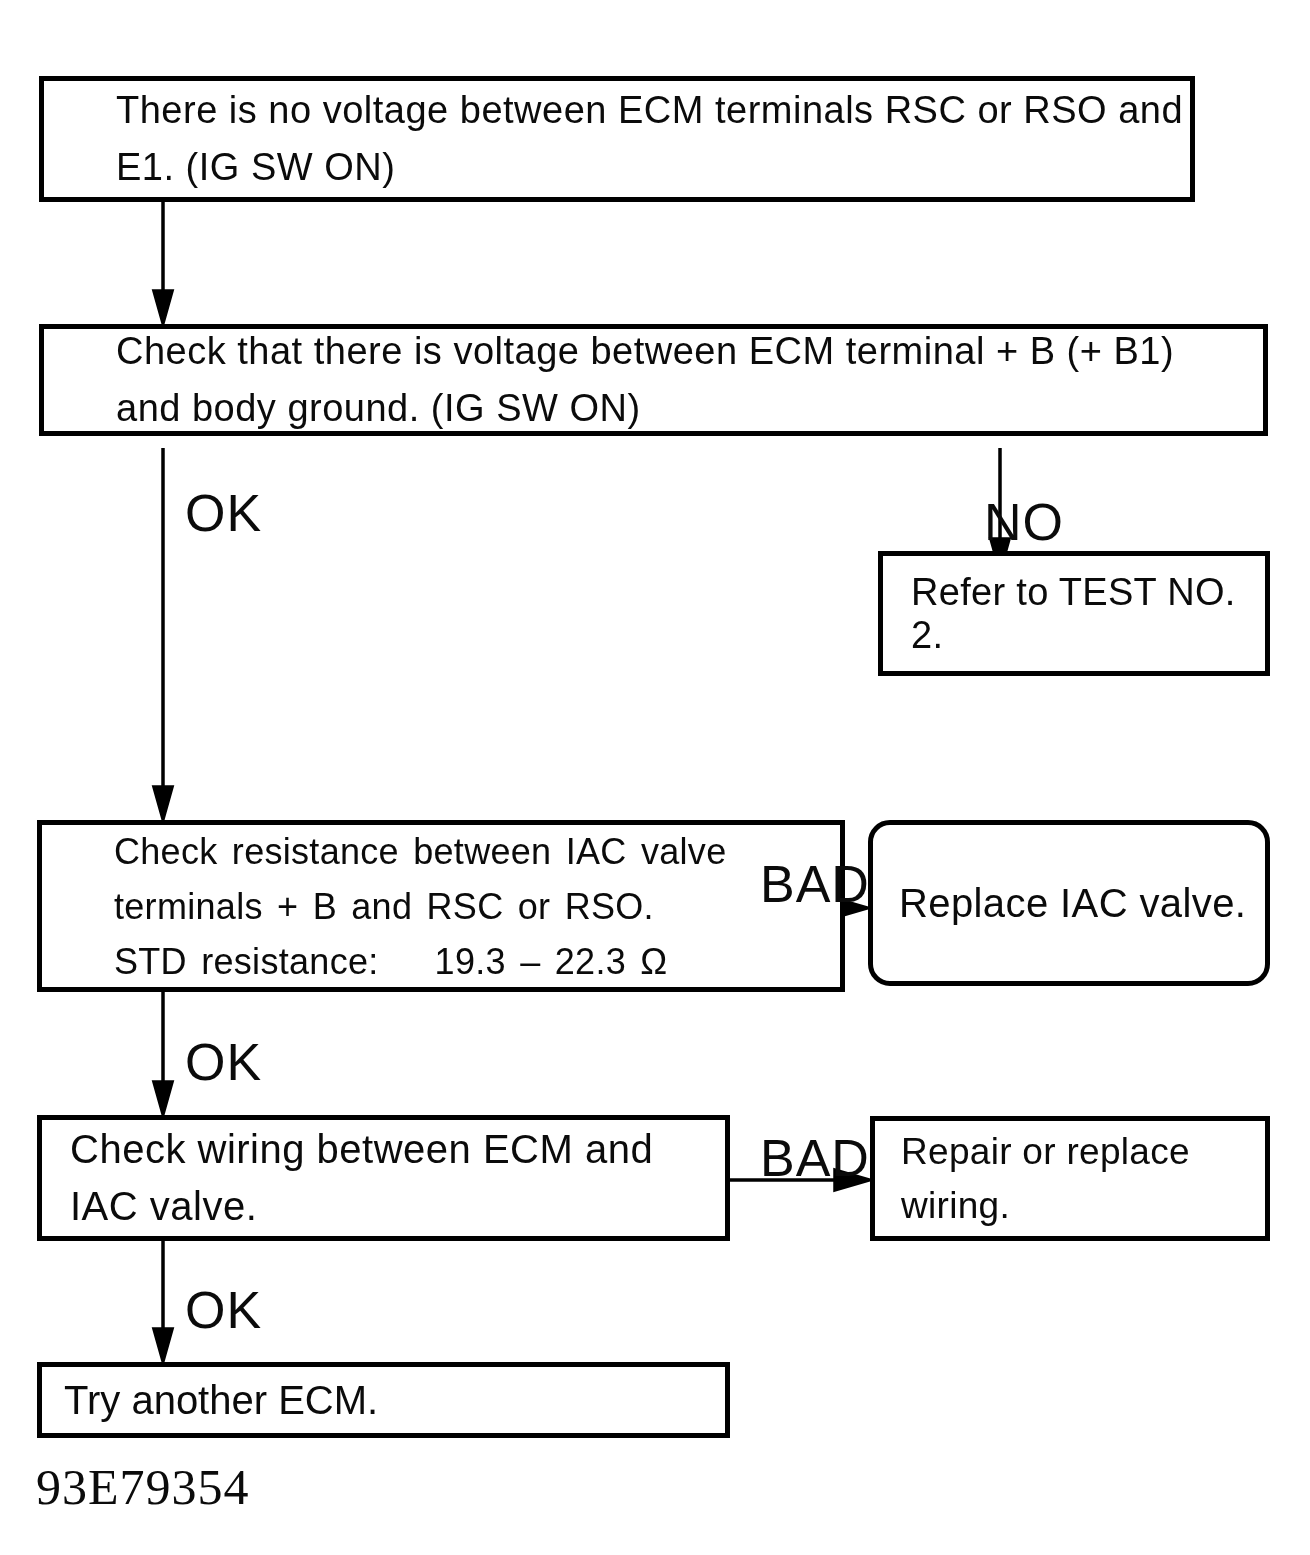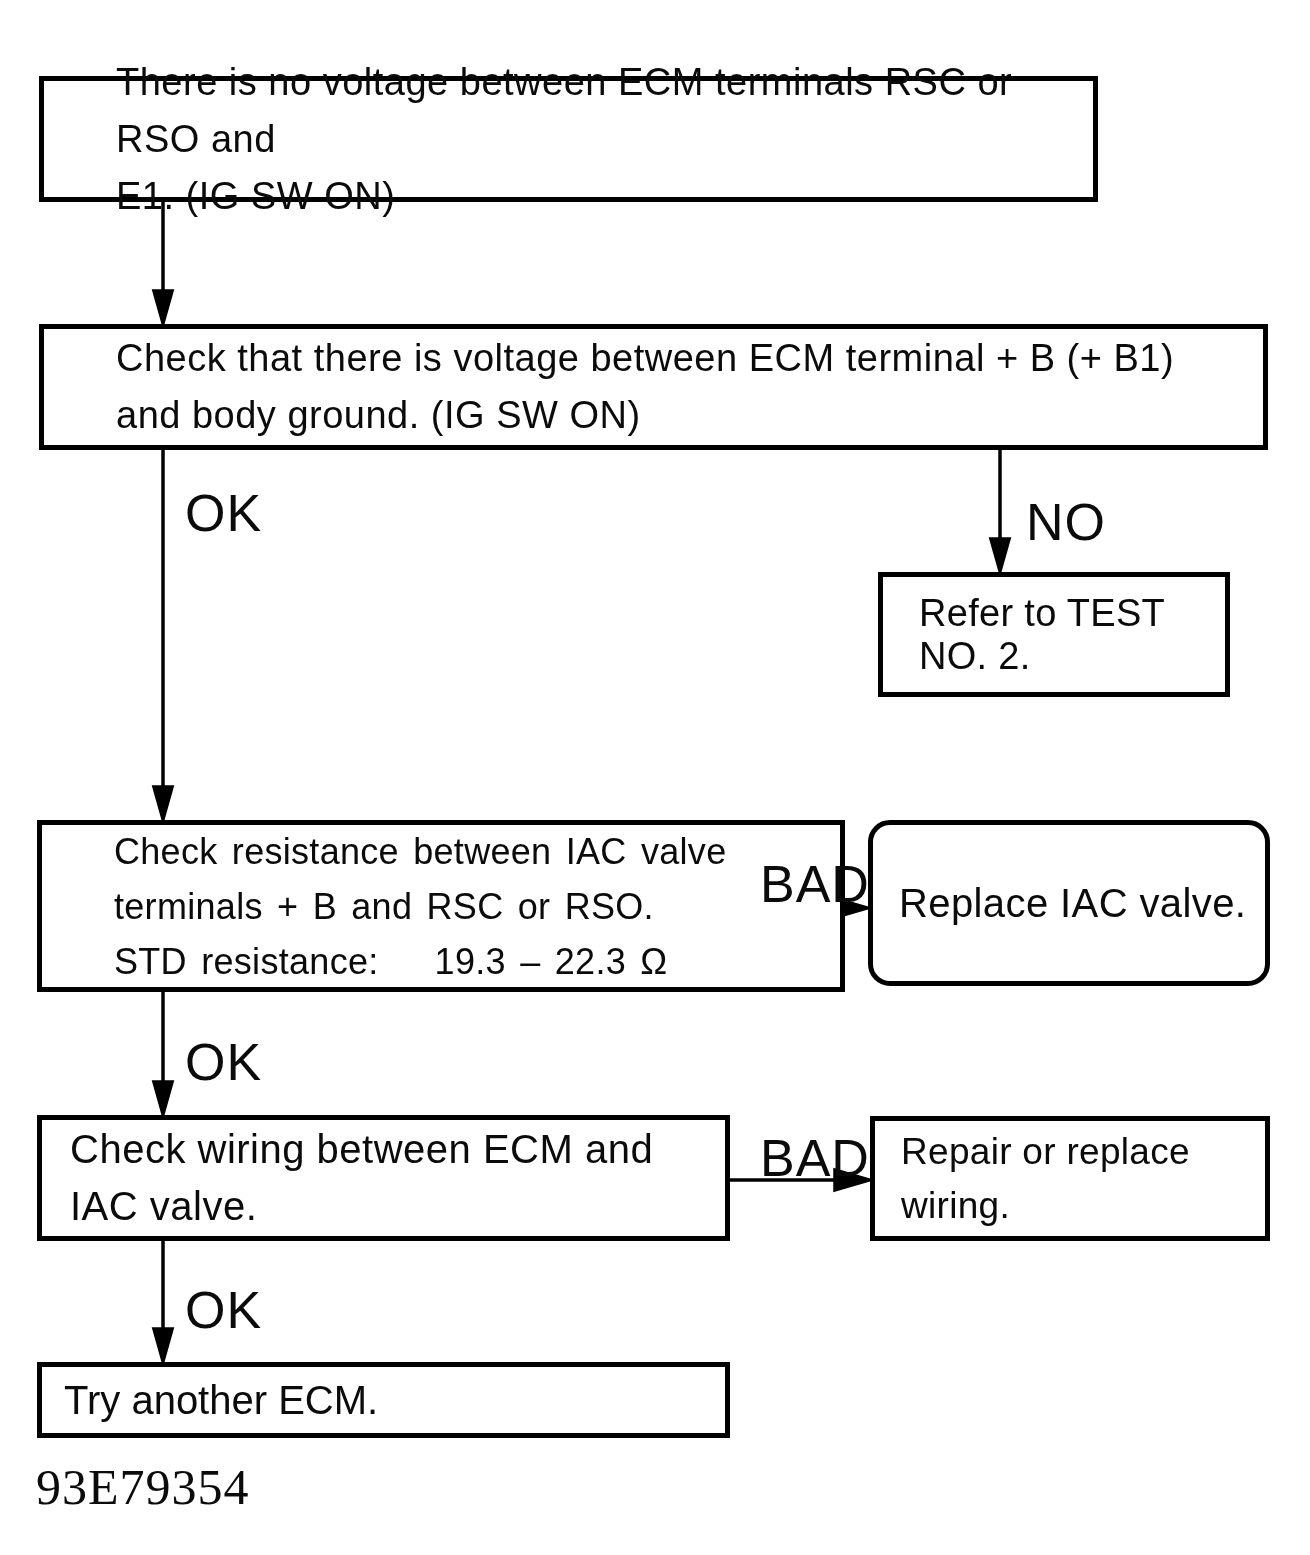--- a/index.html
+++ b/index.html
@@ -79,38 +79,38 @@
       <polygon points="163,1114 154,1082 172,1082"></polygon>
 
       <line x1="730" y1="1180" x2="842" y2="1180"></line>
       <polygon points="869,1180 835,1170 835,1190"></polygon>
 
       <line x1="163" y1="1238" x2="163" y2="1338"></line>
       <polygon points="163,1361 154,1329 172,1329"></polygon>
     </g>
   </svg>
 
-  <div class="node fs-lg" style="left:39px; top:76px; width:1059px; height:126px; padding-left:72px;">
+  <div class="node fs-lg" style="left:39px; top:76px; width:1156px; height:126px; padding-left:72px;">
     <span class="ln">There is no voltage between ECM terminals RSC or RSO and</span>
     <span class="ln"><span>E1. </span><span class="b">(IG SW ON)</span></span>
   </div>
 
-  <div class="node fs-lg" style="left:39px; top:324px; width:1229px; height:126px; padding-left:72px;">
+  <div class="node fs-lg" style="left:39px; top:324px; width:1229px; height:112px; padding-left:72px;">
     <span class="ln">Check that there is voltage between ECM terminal + B (+ B1)</span>
     <span class="ln"><span>and body ground. </span><span class="b">(IG SW ON)</span></span>
   </div>
 
   <div class="edge-label" style="left:185px; top:483px;">OK</div>
-  <div class="edge-label" style="left:1026px; top:492px;">NO</div>
+  <div class="edge-label" style="left:984px; top:492px;">NO</div>
   <div class="edge-label" style="left:760px; top:854px;">BAD</div>
   <div class="edge-label" style="left:185px; top:1032px;">OK</div>
   <div class="edge-label" style="left:760px; top:1128px;">BAD</div>
   <div class="edge-label" style="left:185px; top:1280px;">OK</div>
 
-  <div class="node" style="left:878px; top:572px; width:352px; height:125px; padding-left:36px; font-size:38px; letter-spacing:0.3px;">
+  <div class="node" style="left:878px; top:551px; width:392px; height:125px; padding-left:28px; font-size:38px; letter-spacing:0.3px;">
     <span class="ln">Refer to TEST NO. 2.</span>
   </div>
 
   <div class="node fs-md" style="left:37px; top:820px; width:808px; height:172px; padding-left:72px;">
     <span class="ln">Check resistance between IAC valve</span>
     <span class="ln">terminals + B and RSC or RSO.</span>
     <span class="ln b"><span>STD resistance:</span><span class="std-val">19.3 – 22.3 Ω</span></span>
   </div>
 
   <div class="node" style="left:868px; top:820px; width:402px; height:166px; padding-left:26px; font-size:40px; letter-spacing:0.4px;border-radius:22px;">

